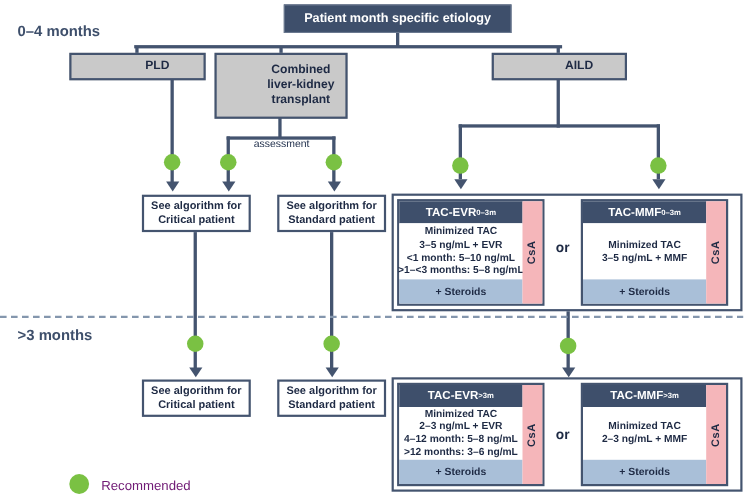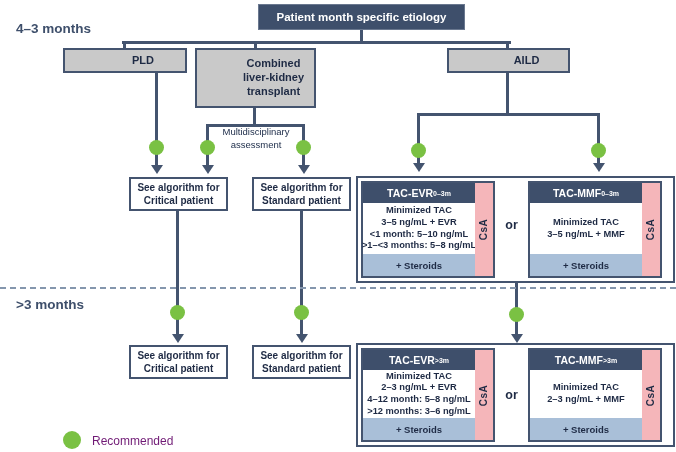--- a/index.html
+++ b/index.html
@@ -32,21 +32,21 @@
   .csa span{transform:rotate(-90deg);font-weight:bold;font-size:10px;color:#1e2a44;letter-spacing:.5px;}
   .or-label{position:absolute;font-weight:bold;font-size:12.5px;color:#1e2a44;text-align:center;}
   .dashed-sep{position:absolute;left:0;width:676px;border-top:2px dashed var(--dashed,#8496AD);}
   .legend-label{position:absolute;font-size:12px;color:#701a75;}
 </style>
 </head>
 <body>
 
 <div class="canvas">
 
-  <div class="period-label" style="left:16px;top:21px;">4–3 months</div>
+  <div class="period-label" style="left:16px;top:21px;">0–4 months</div>
   <div class="period-label" style="left:16px;top:297px;">&gt;3 months</div>
 
   <div class="node root-node" style="left:258px;top:4px;width:207px;height:26px;">Patient month specific etiology</div>
 
   <div class="line" style="left:360px;top:30px;width:3px;height:12px;"></div>
   <div class="line" style="left:122px;top:41px;width:389px;height:3px;"></div>
   <div class="line" style="left:123px;top:43px;width:3px;height:6px;"></div>
   <div class="line" style="left:254px;top:43px;width:3px;height:6px;"></div>
   <div class="line" style="left:506px;top:43px;width:3px;height:6px;"></div>
 
@@ -65,21 +65,20 @@
   <div class="line" style="left:253px;top:107px;width:3px;height:19px;"></div>
   <div class="line" style="left:206px;top:124px;width:99px;height:3px;"></div>
   <div class="line" style="left:206px;top:124px;width:3px;height:42px;"></div>
   <div class="arr" style="left:202px;top:165px;"></div>
   <div class="dot" style="left:200px;top:140px;"></div>
   <div class="line" style="left:302px;top:124px;width:3px;height:42px;"></div>
   <div class="arr" style="left:298px;top:165px;"></div>
   <div class="dot" style="left:296px;top:140px;"></div>
 
   <div class="md-label" style="left:203px;top:126px;width:106px;">
-    <div>Multidisciplinary</div>
     <div>assessment</div>
   </div>
 
   <div class="line" style="left:506px;top:72px;width:3px;height:44px;"></div>
   <div class="line" style="left:417px;top:113px;width:183px;height:3px;"></div>
   <div class="line" style="left:417px;top:113px;width:3px;height:50px;"></div>
   <div class="arr" style="left:413px;top:163px;"></div>
   <div class="dot" style="left:411px;top:143px;"></div>
   <div class="line" style="left:597px;top:113px;width:3px;height:50px;"></div>
   <div class="arr" style="left:593px;top:163px;"></div>

